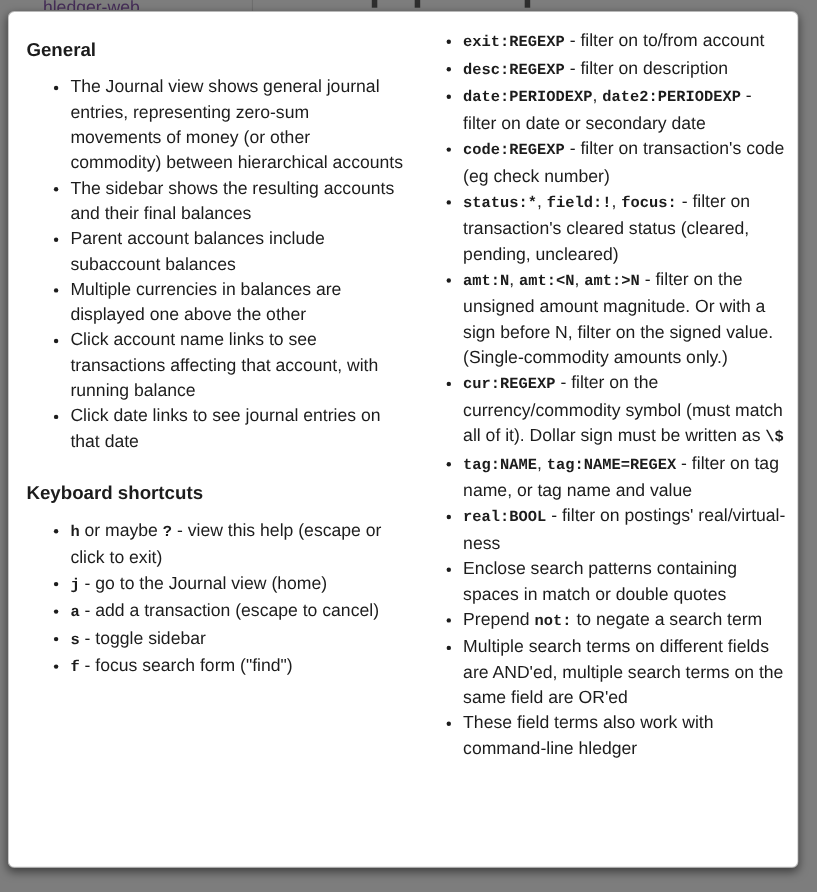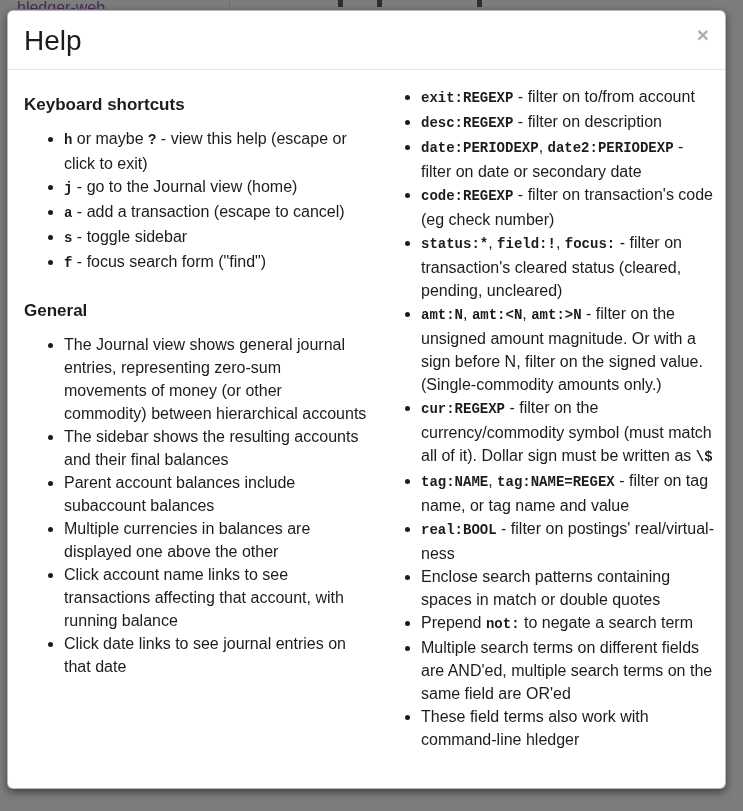--- a/index.html
+++ b/index.html
@@ -5,21 +5,21 @@
   html,body { margin:0; padding:0; }
   body {
     width:743px; height:811px; overflow:hidden; position:relative;
     background:#7d7d7d;
     font-family:"Liberation Sans","DejaVu Sans",sans-serif;
     color:#222;
   }
   
   .page-behind { position:absolute; top:0; left:0; width:743px; height:10px; overflow:hidden; }
   .brand-link {
-    position:absolute; left:17px; top:0; width:90px; height:9px; overflow:hidden;
+    position:absolute; left:39px; top:0; width:90px; height:9px; overflow:hidden;
     font-size:16px; line-height:16px; color:#452d57; text-decoration:underline;
     white-space:nowrap;
   }
   .behind-divider { position:absolute; left:229px; top:0; width:1px; height:10px; background:#6e6e6e; }
   .frag { position:absolute; top:0; height:7px; width:5px; background:#2e2e2e; }
   .frag.f1 { left:338px; } .frag.f2 { left:377px; } .frag.f3 { left:477px; }
 
   
   .modal-dialog {
     position:absolute; left:7px; top:10px; width:719px; height:779px;
@@ -57,47 +57,41 @@
   <span class="brand-link">hledger-web</span>
   <span class="behind-divider"></span>
   <span class="frag f1"></span>
   <span class="frag f2"></span>
   <span class="frag f3"></span>
 </div>
 
 <div style="position:absolute; inset:0;"></div>
 
 <div class="modal-dialog">
-  <div class="modal-header">
-    <h2 class="modal-title">Help</h2>
-    <button class="close-btn">
-      <span>×</span>
-    </button>
-  </div>
   <div class="modal-body">
     <div class="col col-left">
-        <div class="section">
-          <h4 class="section-heading">Keyboard shortcuts</h4>
-          <ul class="help-list">
-            <li><code class="tok">h</code> or maybe <code class="tok">?</code> - view this help (escape or click to exit)</li>
-            <li><code class="tok">j</code> - go to the Journal view (home)</li>
-            <li><code class="tok">a</code> - add a transaction (escape to cancel)</li>
-            <li><code class="tok">s</code> - toggle sidebar</li>
-            <li><code class="tok">f</code> - focus search form ("find")</li>
-          </ul>
-        </div>
         <div class="section">
           <h4 class="section-heading">General</h4>
           <ul class="help-list">
             <li>The Journal view shows general journal entries, representing zero-sum movements of money (or other commodity) between hierarchical accounts</li>
             <li>The sidebar shows the resulting accounts and their final balances</li>
             <li>Parent account balances include subaccount balances</li>
             <li>Multiple currencies in balances are displayed one above the other</li>
             <li>Click account name links to see transactions affecting that account, with running balance</li>
             <li>Click date links to see journal entries on that date</li>
+          </ul>
+        </div>
+        <div class="section">
+          <h4 class="section-heading">Keyboard shortcuts</h4>
+          <ul class="help-list">
+            <li><code class="tok">h</code> or maybe <code class="tok">?</code> - view this help (escape or click to exit)</li>
+            <li><code class="tok">j</code> - go to the Journal view (home)</li>
+            <li><code class="tok">a</code> - add a transaction (escape to cancel)</li>
+            <li><code class="tok">s</code> - toggle sidebar</li>
+            <li><code class="tok">f</code> - focus search form ("find")</li>
           </ul>
         </div>
       </div>
     <div class="col col-right">
         <div class="section">
           <ul class="help-list">
             <li><code class="tok">exit:REGEXP</code> - filter on to/from account</li>
             <li><code class="tok">desc:REGEXP</code> - filter on description</li>
             <li><code class="tok">date:PERIODEXP</code>, <code class="tok">date2:PERIODEXP</code> - filter on date or secondary date</li>
             <li><code class="tok">code:REGEXP</code> - filter on transaction's code (eg check number)</li>

